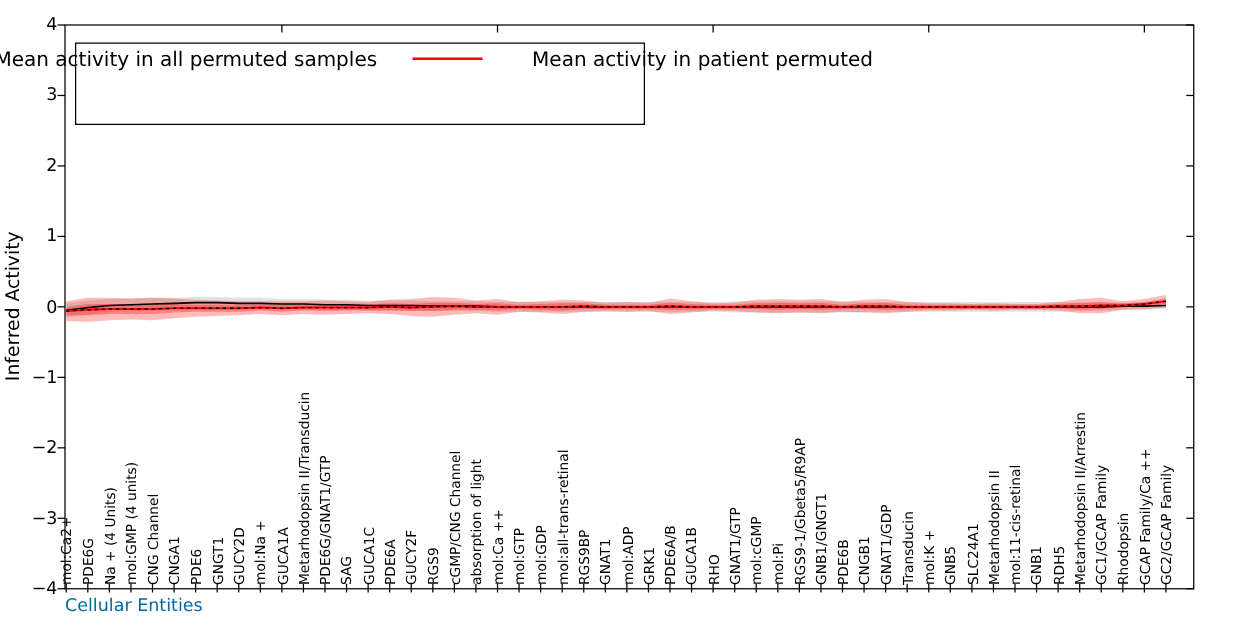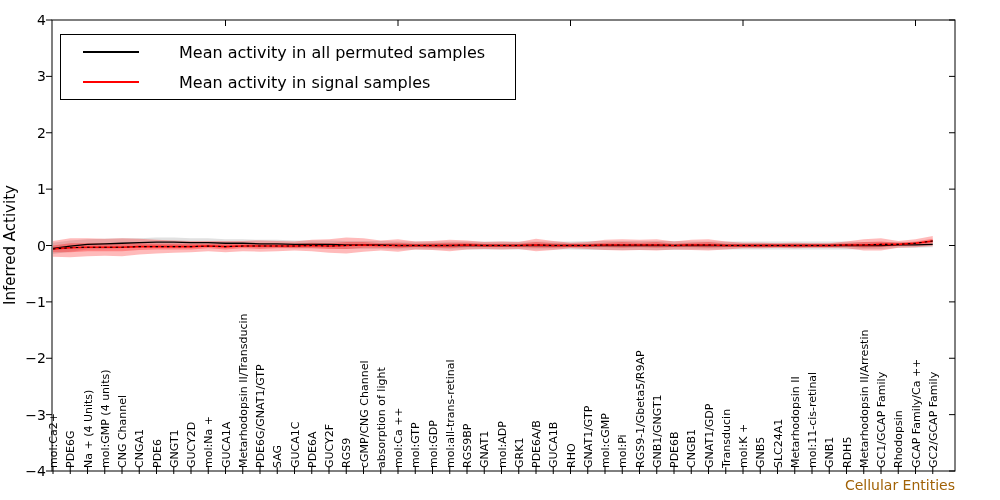--- a/index.html
+++ b/index.html
@@ -11,41 +11,41 @@
     color:#000;
     overflow:hidden;
   }
   #plot-svg{position:absolute;left:0;top:0;}
   .title{
     position:absolute;left:52px;top:2px;width:903px;
     text-align:center;font-size:17px;color:#000;white-space:nowrap;
   }
   .xlabel{
     position:absolute;left:52px;top:477px;width:903px;
-    text-align:right;font-size:14px;color:#a16207;
+    text-align:left;font-size:14px;color:#0369a1;
   }
   .ylabel{
     position:absolute;left:-64px;top:235px;width:150px;height:20px;
     text-align:center;font-size:15px;color:#000;
     transform:rotate(-90deg);
   }
   .ytick{
     position:absolute;left:0;width:46px;text-align:right;
     font-size:14px;color:#000;line-height:16px;
   }
   .xcat{
     position:absolute;
     font-size:11px;line-height:13px;white-space:nowrap;color:#000;
     transform-origin:0 0;
     transform:rotate(-90deg);
   }
   .legend{
     position:absolute;left:60px;top:34px;width:454px;height:64px;
     background:#ffffff;border:1px solid #000;
-    display:flex;flex-direction:column;justify-content:center;gap:6px;
+    display:flex;justify-content:center;gap:6px;
     z-index:5;
   }
   .legend-row{display:flex;align-items:center;height:24px;}
   .legend-line{
     display:inline-block;width:56px;height:0;
     border-top:2px solid #000;margin-left:22px;margin-right:40px;
   }
   .legend-label{font-size:16px;color:#000;white-space:nowrap;}
 </style>
 </head>
@@ -141,21 +141,21 @@
   <div class="ylabel">Inferred Activity</div>
   <div class="xlabel">Cellular Entities</div>
 
   <div class="legend">
     <div class="legend-row">
       <span class="legend-line" style="border-top-color:#000000;"></span>
       <span class="legend-label">Mean activity in all permuted samples</span>
     </div>
     <div class="legend-row">
       <span class="legend-line" style="border-top-color:#ff0000;"></span>
-      <span class="legend-label">Mean activity in signal samples</span>
+      <span class="legend-label">Mean activity in patient permuted</span>
     </div>
   </div>
 
   <div id="ytick-layer">
       <div class="ytick" style="top: 12px;">4</div>
       <div class="ytick" style="top: 68.375px;">3</div>
       <div class="ytick" style="top: 124.75px;">2</div>
       <div class="ytick" style="top: 181.125px;">1</div>
       <div class="ytick" style="top: 237.5px;">0</div>
       <div class="ytick" style="top: 293.875px;">−1</div>

